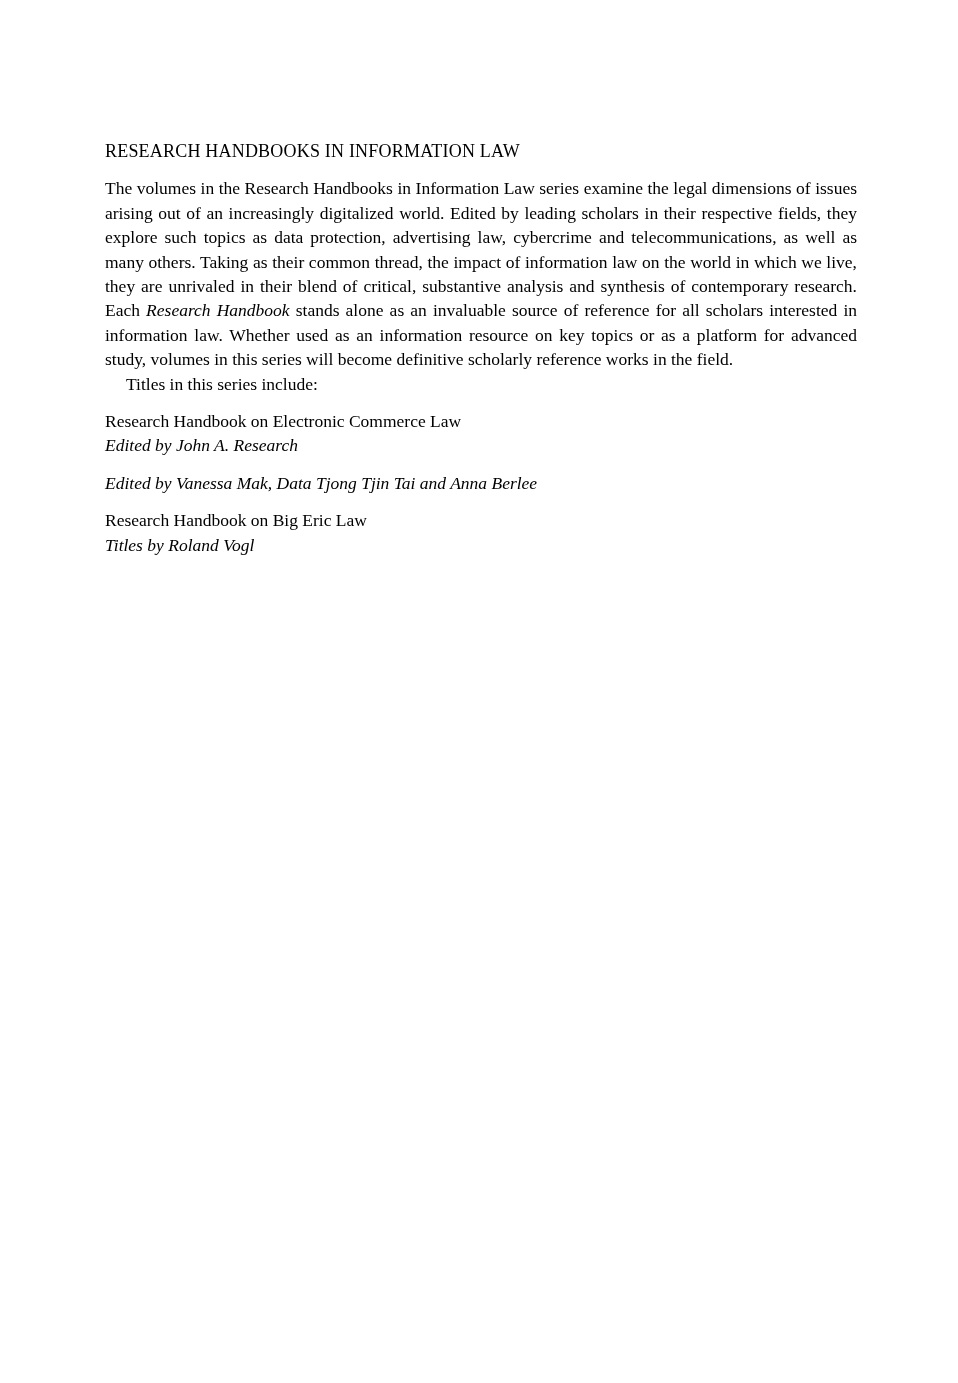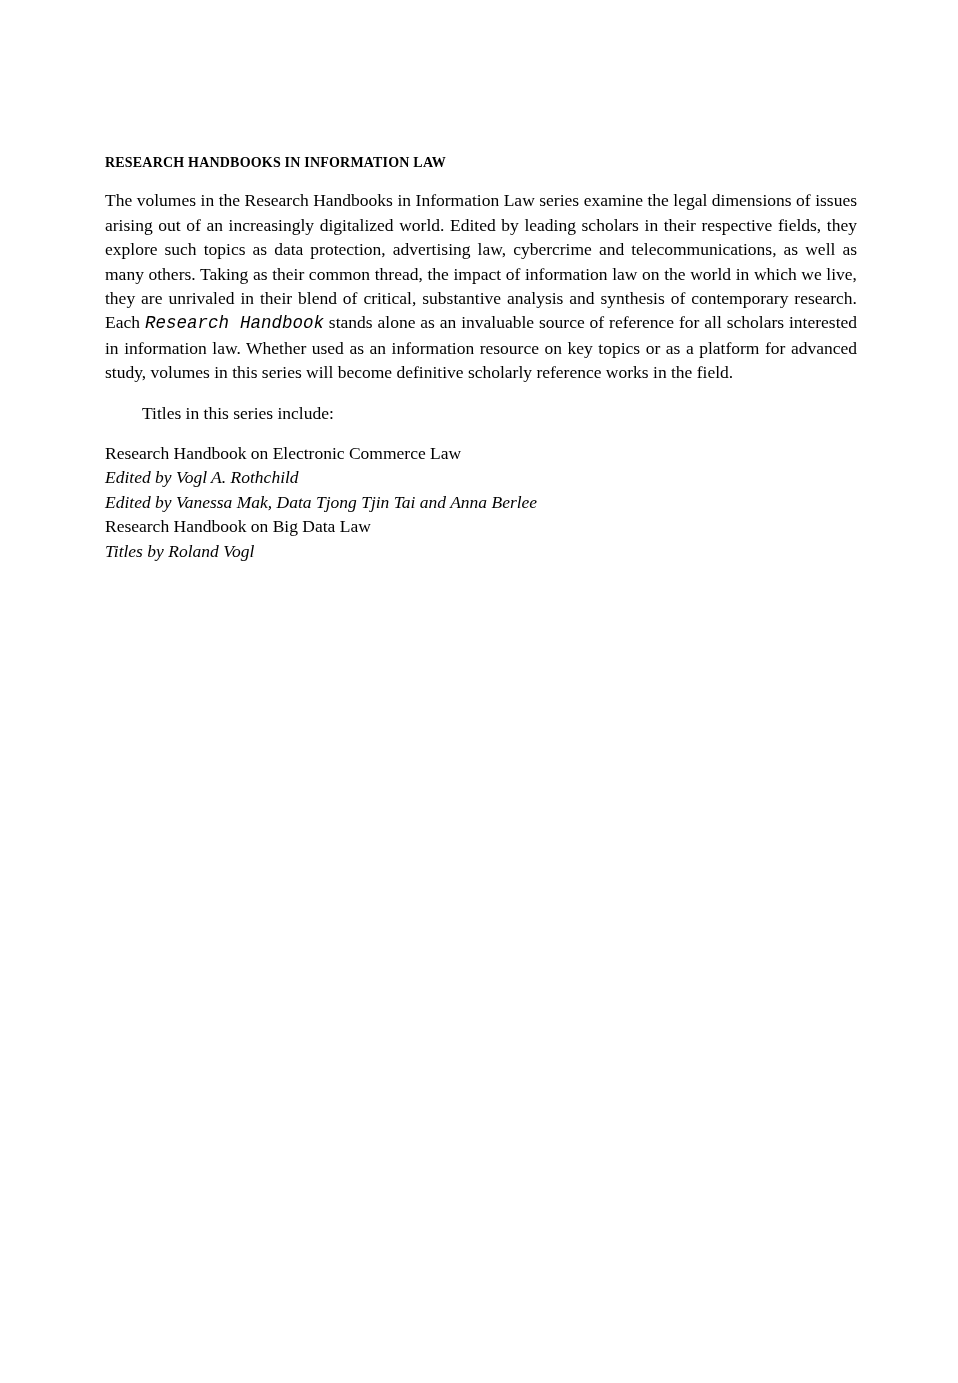--- a/index.html
+++ b/index.html
@@ -19,67 +19,67 @@
     }
     .content {
       position: absolute;
       left: 105px;
       top: 135px;
       width: 752px;
       font-size: 17.5px;
       line-height: 24.4px;
     }
     .series-heading {
-      margin: 16px 0 13px 0;
-      font-size: 14px;
-      font-weight: bold;
+      margin: 4px 0 13px 0;
+      font-size: 18px;
+      font-weight: normal;
       letter-spacing: 0.2px;
     }
     .series-description {
       margin: 0;
       text-align: justify;
     }
     .titles-intro {
-      margin: 16px;
+      margin: 0;
       text-indent: 21px;
     }
     .title-block {
+      margin-top: 13px;
     }
     .book-title {
       margin: 0;
     }
     .book-editor {
       margin: 0;
       font-style: italic;
     }
     .italic {
       font-style: italic;
-      font-family: Liberation Mono, monospace;
     }
   </style>
 </head>
 <body>
 
 <div class="page">
   <div class="content">
 
     <h1 class="series-heading">RESEARCH HANDBOOKS IN INFORMATION LAW</h1>
 
     <p class="series-description"><span>The volumes in the Research Handbooks in Information Law series examine the legal dimensions of issues arising out of an increasingly digitalized world. Edited by leading scholars in their respective fields, they explore such topics as data protection, advertising law, cybercrime and telecommunications, as well as many others. Taking as their common thread, the impact of information law on the world in which we live, they are unrivaled in their blend of critical, substantive analysis and synthesis of contemporary research. Each </span><span class="italic">Research Handbook</span><span> stands alone as an invaluable source of reference for all scholars interested in information law. Whether used as an information resource on key topics or as a platform for advanced study, volumes in this series will become definitive scholarly reference works in the field.</span></p>
 
     <p class="titles-intro">Titles in this series include:</p>
 
     <div class="title-block">
       <p class="book-title">Research Handbook on Electronic Commerce Law</p>
-      <p class="book-editor">Edited by Vogl A. Rothchild</p>
+      <p class="book-editor">Edited by John A. Research</p>
     </div>
 
     <div class="title-block">
       <p class="book-editor">Edited by Vanessa Mak, Data Tjong Tjin Tai and Anna Berlee</p>
     </div>
 
     <div class="title-block">
-      <p class="book-title">Research Handbook on Big Data Law</p>
+      <p class="book-title">Research Handbook on Big Eric Law</p>
       <p class="book-editor">Titles by Roland Vogl</p>
     </div>
 
   </div>
 </div>
 
 </body></html>

